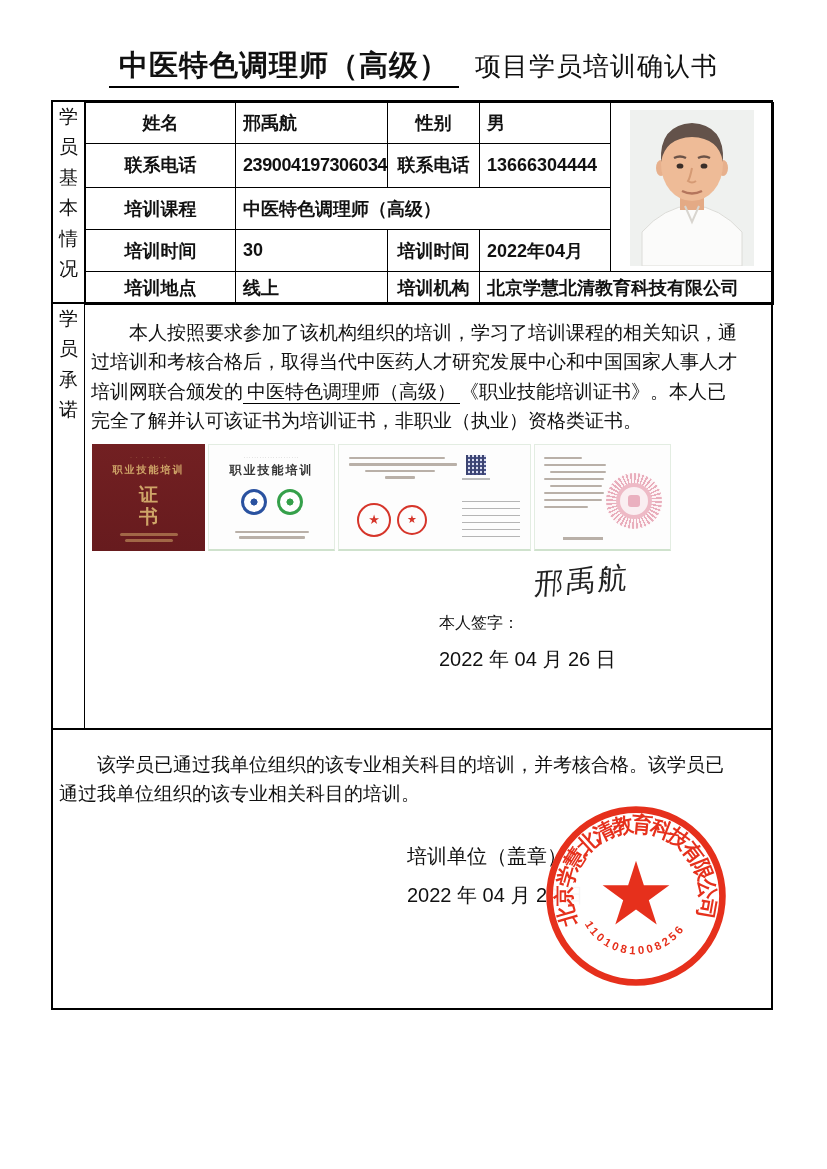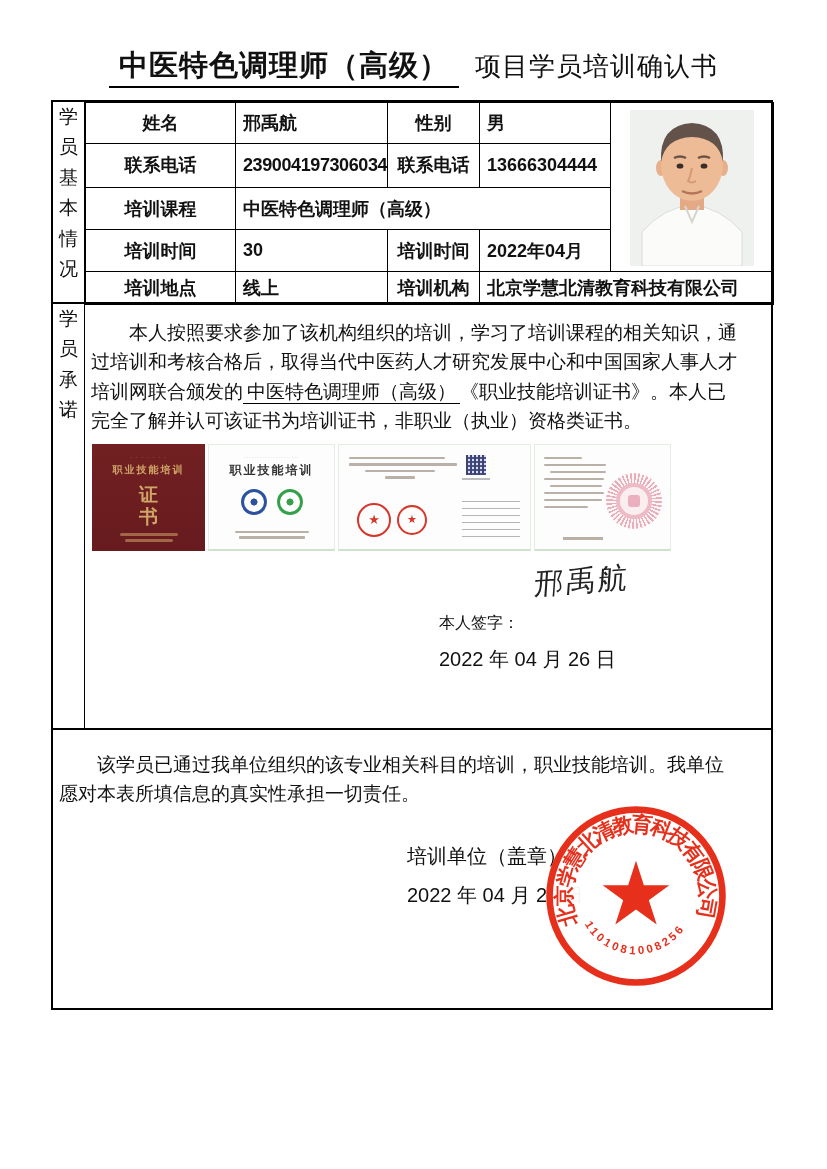--- a/index.html
+++ b/index.html
@@ -259,21 +259,21 @@
         <div class="sig-block">
           <div class="sig-name">邢禹航</div>
           <div class="sig-label">本人签字：</div>
           <div class="sig-date">2022 年 04 月 26 日</div>
         </div>
       </div>
     </div>
 
     <div class="section sec-review">
       <div class="content">
-        <p class="par" style="margin-top:20px">该学员已通过我单位组织的该专业相关科目的培训，职业技能培训。我单位愿对本表所填信息的真实性承担一切责任。</p>
+        <p class="par" style="margin-top:20px">该学员已通过我单位组织的该专业相关科目的培训，并考核合格。该学员已通过我单位组织的该专业相关科目的培训。</p>
         <div class="unit-line">培训单位（盖章）</div>
         <div class="rev-date">2022 年 04 月 26 日</div>
 
         <div class="seal">
           <svg width="190" height="190" viewBox="0 0 200 200">
             <defs>
               <path id="arcTop" d="M 38.4,128.8 A 68,68 0 1 1 161.6,128.8"></path>
               <path id="arcBot" d="M 44,126 A 62,62 0 0 0 156,126"></path>
             </defs>
             <circle cx="100" cy="100" r="91" fill="#ffffff" fill-opacity="0.96" stroke="var(--seal-red,#e6301c)" stroke-width="7"></circle>

